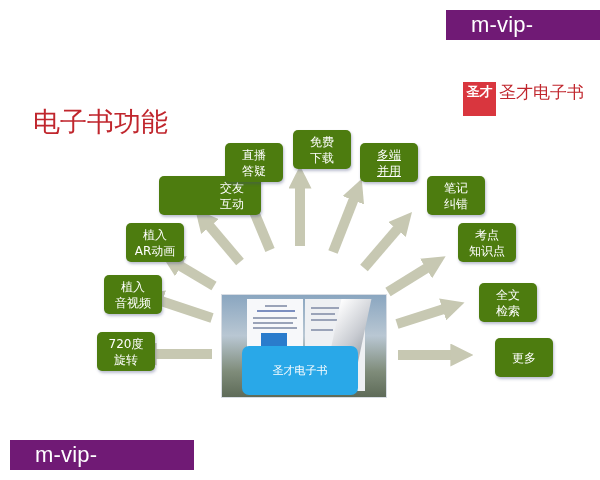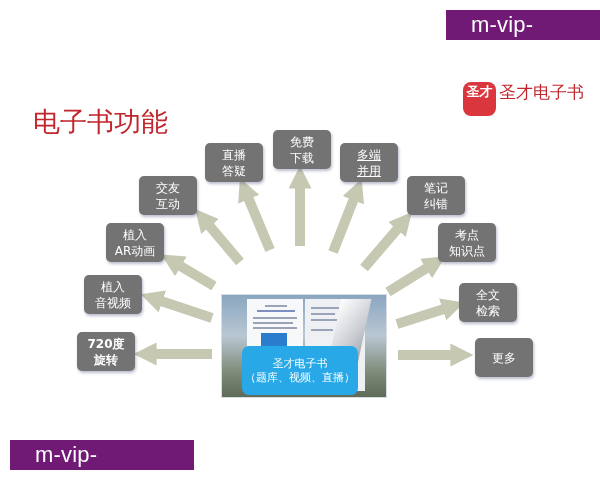--- a/index.html
+++ b/index.html
@@ -2,26 +2,26 @@
 <html><head>
 <meta charset="utf-8">
 <style>
   html,body{margin:0;padding:0;}
   body{width:600px;height:480px;background:#ffffff;position:relative;overflow:hidden;font-family:"DejaVu Sans","Liberation Sans",sans-serif;}
   .watermark{position:absolute;background:#701a75;color:#ffffff;font-family:"Liberation Sans",sans-serif;font-size:22px;line-height:30px;padding:0 25px;letter-spacing:0.2px;}
   .wm-top{left:446px;top:10px;height:30px;width:134px;}
   .wm-bottom{left:10px;top:440px;height:30px;width:134px;}
   .title{position:absolute;left:33px;top:104px;font-size:27px;color:#c0262d;letter-spacing:0px;font-weight:normal;}
   .logo{position:absolute;left:463px;top:82px;width:130px;height:40px;}
-  .logo-badge{position:absolute;left:0;top:0;width:33px;height:34px;background:#d9363e;border-radius:8px;color:#fff;text-align:center;}
+  .logo-badge{position:absolute;left:0;top:0;width:33px;height:34px;background:#d9363e;border-radius:0;color:#fff;text-align:center;}
   .logo-badge .l1{font-size:13px;line-height:16px;margin-top:2px;font-weight:bold;}
   .logo-badge .l2{font-size:8px;line-height:11px;font-weight:bold;padding-left:40px;}
   .logo-name{position:absolute;left:36px;top:0;font-size:17px;color:#c0262d;line-height:20px;white-space:nowrap;}
   .logo-url{position:absolute;left:36px;top:20px;font-size:13px;color:#222;line-height:15px;font-family:"Liberation Sans",sans-serif;white-space:nowrap;}
-  .feature{position:absolute;width:58px;height:39px;background:#737373;border-radius:5px;color:#ffffff;font-size:12px;line-height:16px;display:flex;flex-direction:column;align-items:center;justify-content:center;text-align:center;box-shadow:1px 2px 3px rgba(60,70,120,0.35);}
+  .feature{position:absolute;width:58px;height:39px;background:#4d7c0f;border-radius:5px;color:#ffffff;font-size:12px;line-height:16px;display:flex;flex-direction:column;align-items:center;justify-content:center;text-align:center;box-shadow:1px 2px 3px rgba(60,70,120,0.35);margin-left:20px;}
   .feature span{display:block;white-space:nowrap;}
   svg.arrows{position:absolute;left:0;top:0;}
   .center-img{position:absolute;left:221px;top:294px;width:166px;height:104px;border:1px solid #d8dde4;background:linear-gradient(180deg,#8aa6c0 0%,#b9c7d3 40%,#7f8c7a 75%,#5e6b58 100%);box-sizing:border-box;overflow:hidden;}
   .page-left{position:absolute;left:25px;top:4px;width:56px;height:92px;background:#f7f8fa;}
   .page-right{position:absolute;left:83px;top:4px;width:60px;height:92px;background:#eef0f3;}
   .page-curl{position:absolute;left:112px;top:4px;width:30px;height:70px;background:linear-gradient(120deg,#ffffff 0%,#c9ccd2 60%,#9aa0a8 100%);transform:skewX(-12deg);}
   .thumb{position:absolute;left:43px;top:38px;width:26px;height:16px;background:#2a7ccc;}
   .txtline{position:absolute;height:2px;background:#9aa3b8;}
   .center-label{position:absolute;left:242px;top:346px;width:116px;height:49px;background:#29a8e8;border-radius:7px;color:#ffffff;text-align:center;font-size:11px;line-height:14px;display:flex;flex-direction:column;justify-content:center;}
 </style>
@@ -55,33 +55,33 @@
     <line x1="270" y1="250" x2="247" y2="195"></line>
     <line x1="300" y1="246" x2="300" y2="184"></line>
     <line x1="333" y1="252" x2="355" y2="196"></line>
     <line x1="364" y1="268" x2="400" y2="226"></line>
     <line x1="388" y1="292" x2="430" y2="266"></line>
     <line x1="397" y1="324" x2="447" y2="308"></line>
     <line x1="398" y1="355" x2="455" y2="355"></line>
   </g>
 </svg>
 
-<div class="feature" style="left:77px;top:332px;font-weight:bold;">
+<div class="feature" style="left:77px;top:332px;">
   <span>720度</span>
   <span>旋转</span>
 </div>
 <div class="feature" style="left:84px;top:275px;">
   <span>植入</span>
   <span>音视频</span>
 </div>
 <div class="feature" style="left:106px;top:223px;">
   <span>植入</span>
   <span>AR动画</span>
 </div>
-<div class="feature" style="left:139px;top:176px;">
+<div class="feature" style="left:139px;top:176px;padding-left:44px;">
   <span>交友</span>
   <span>互动</span>
 </div>
 <div class="feature" style="left:205px;top:143px;">
   <span>直播</span>
   <span>答疑</span>
 </div>
 <div class="feature" style="left:273px;top:130px;">
   <span>免费</span>
   <span>下载</span>
@@ -119,14 +119,13 @@
     <div class="txtline" style="left:6px;top:8px;width:28px;"></div>
     <div class="txtline" style="left:6px;top:14px;width:24px;"></div>
     <div class="txtline" style="left:6px;top:20px;width:26px;"></div>
     <div class="txtline" style="left:6px;top:30px;width:22px;"></div>
     <div class="thumb" style="left:18px;top:48px;width:14px;height:20px;"></div>
   </div>
   <div class="page-curl"></div>
 </div>
 <div class="center-label">
   <span>圣才电子书</span>
-  <span>（题库、视频、直播）</span>
 </div>
 
 </body></html>

